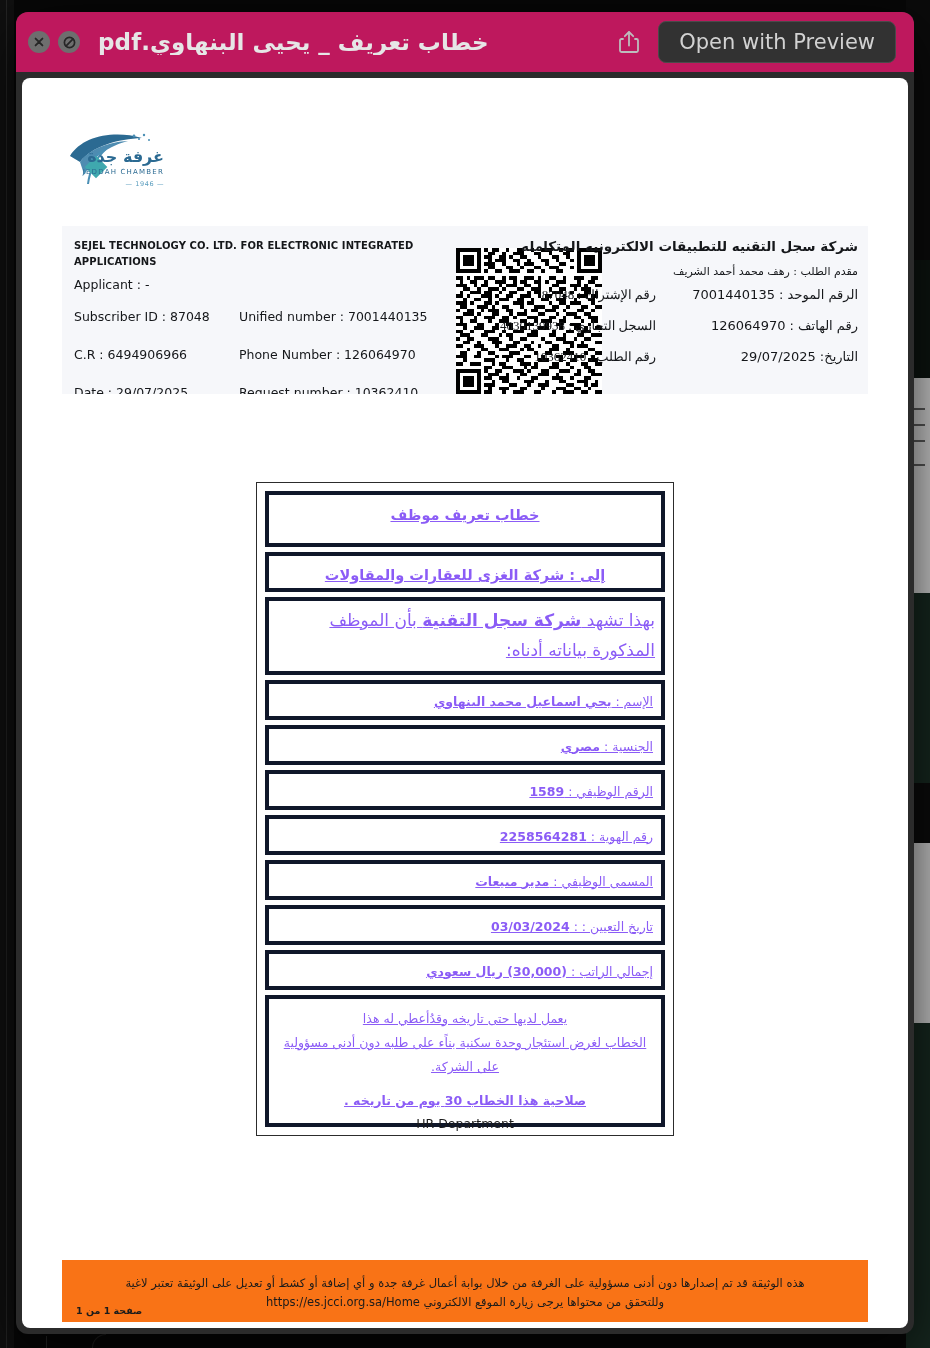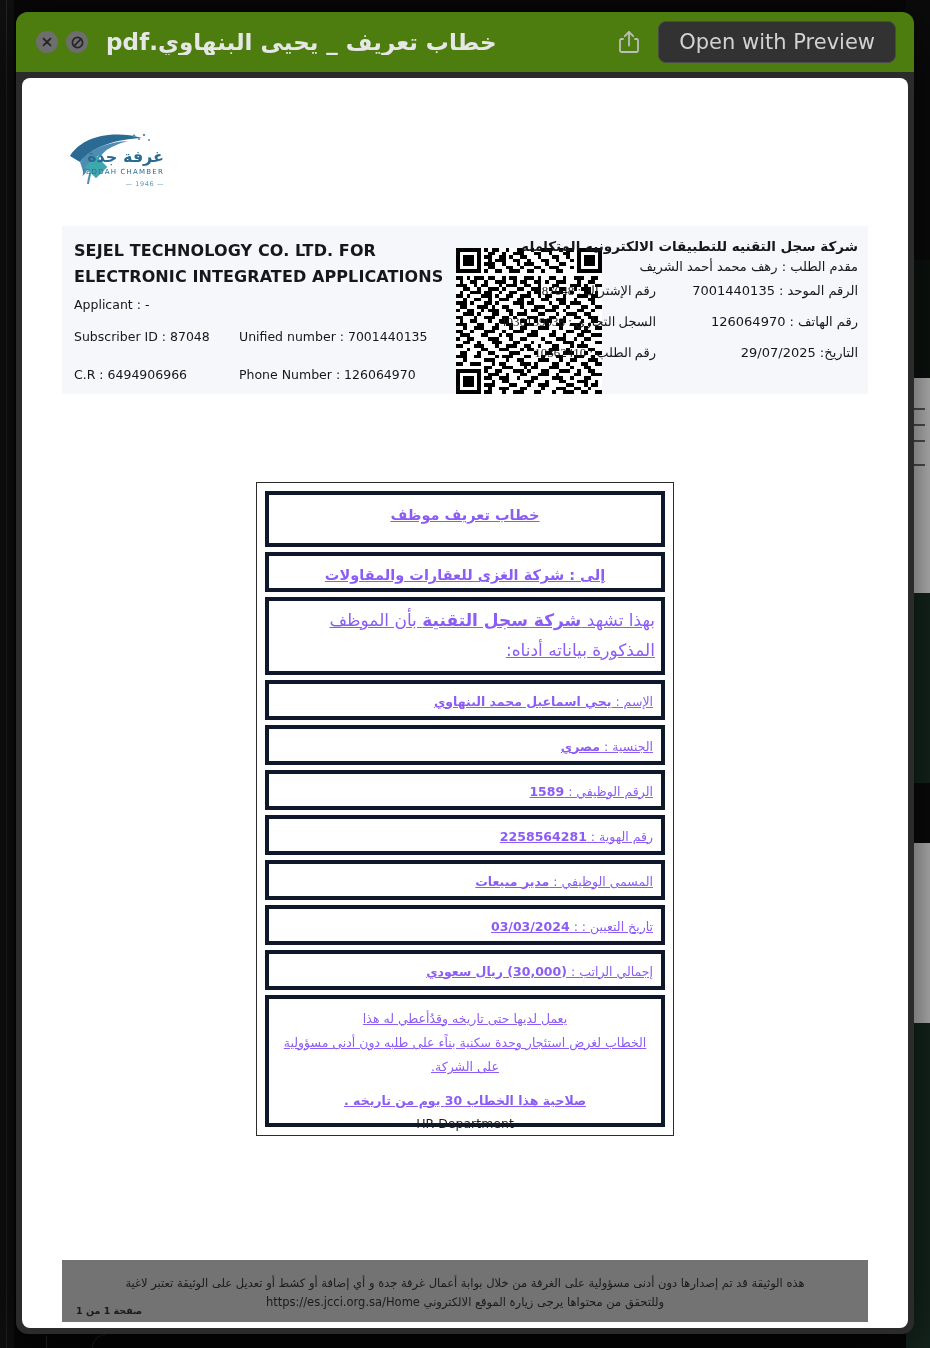--- a/index.html
+++ b/index.html
@@ -62,24 +62,24 @@
     height: 1322px;
     background: #2b2b2b;
     border-radius: 12px;
     box-shadow: 0 18px 60px rgba(0,0,0,.75);
     overflow: hidden;
   }
 
   #ql-titlebar {
     position: relative;
     height: 60px;
-    background: #4d7c0f;
+    background: #be185d;
     display: flex;
     align-items: center;
-    padding: 0 18px 0 20px;
+    padding: 0 18px 0 12px;
   }
 
   .tb-btn {
     width: 22px; height: 22px; border-radius: 50%;
     background: #6e6e6e; color: #1e1e1e;
     display: flex; align-items: center; justify-content: center;
     flex: 0 0 auto; margin-right: 8px;
     cursor: default;
   }
   .tb-btn svg { display:block; }
@@ -146,21 +146,21 @@
     width: 806px; height: 168px;
     background: #f6f7fa;
     overflow: hidden;
   }
 
   .info-en {
     position: absolute; left: 12px; top: 12px; width: 370px;
     color: #15171a; direction: ltr; text-align: left;
   }
   .info-en .company {
-    font-size: 16px; font-weight: 700; line-height: 1.62; letter-spacing: .1px;
+    font-size: 10px; font-weight: 700; line-height: 1.62; letter-spacing: .1px;
   }
   .info-en .applicant { font-size: 12.5px; margin-top: 7px; }
   .info-en .grid {
     margin-top: 17px; display: grid; grid-template-columns: 165px 1fr; row-gap: 23px;
     font-size: 12.5px;
   }
 
   
   #qr {
     position: absolute; left: 394px; top: 22px;
@@ -168,21 +168,21 @@
   }
   #qr .qrimg { width: 146px; height: 146px; display:block; }
 
   .info-ar {
     position: absolute; right: 10px; top: 10px; width: 400px;
     direction: rtl; text-align: right; color: #15171a;
   }
   .info-ar .company-ar {
     font-size: 13.5px; font-weight: 700; line-height: 1.55;
   }
-  .info-ar .applicant-ar { font-size: 13px; margin-top: 2px; }
+  .info-ar .applicant-ar { font-size: 11px; margin-top: 8px; }
   .info-ar .grid-ar {
     margin-top: 8px; display: grid; grid-template-columns: 1fr 1fr; row-gap: 12px;
     font-size: 13px; line-height: 1.45;
   }
   .info-ar .grid-ar .c-right { text-align: right; padding-right: 2px; font-family: Liberation Serif, serif;}
   .info-ar .grid-ar .c-left  { text-align: right; }
 
   
   #letter {
     position: absolute;
@@ -218,21 +218,21 @@
   #hr-dept {
     position: absolute; left: 0; right: 0; top: 1038px;
     text-align: center; color: #1b1b1b; font-size: 12.5px;
   }
 
   
   #footer {
     position: absolute;
     left: 40px; top: 1182px;
     width: 806px; height: 62px;
-    background: #737373;
+    background: #f97316;
     padding: 14px 18px 0 18px;
     direction: rtl;
   }
   #footer .fline {
     text-align: center; color: #1b1b1b; font-size: 11.5px; line-height: 1.65;
   }
   #footer .url { direction: ltr; unicode-bidi: embed; }
   #page-no {
     position: absolute; left: 14px; bottom: 6px;
     font-size: 9.5px; font-weight: 700; color: #1b1b1b; direction: rtl;

